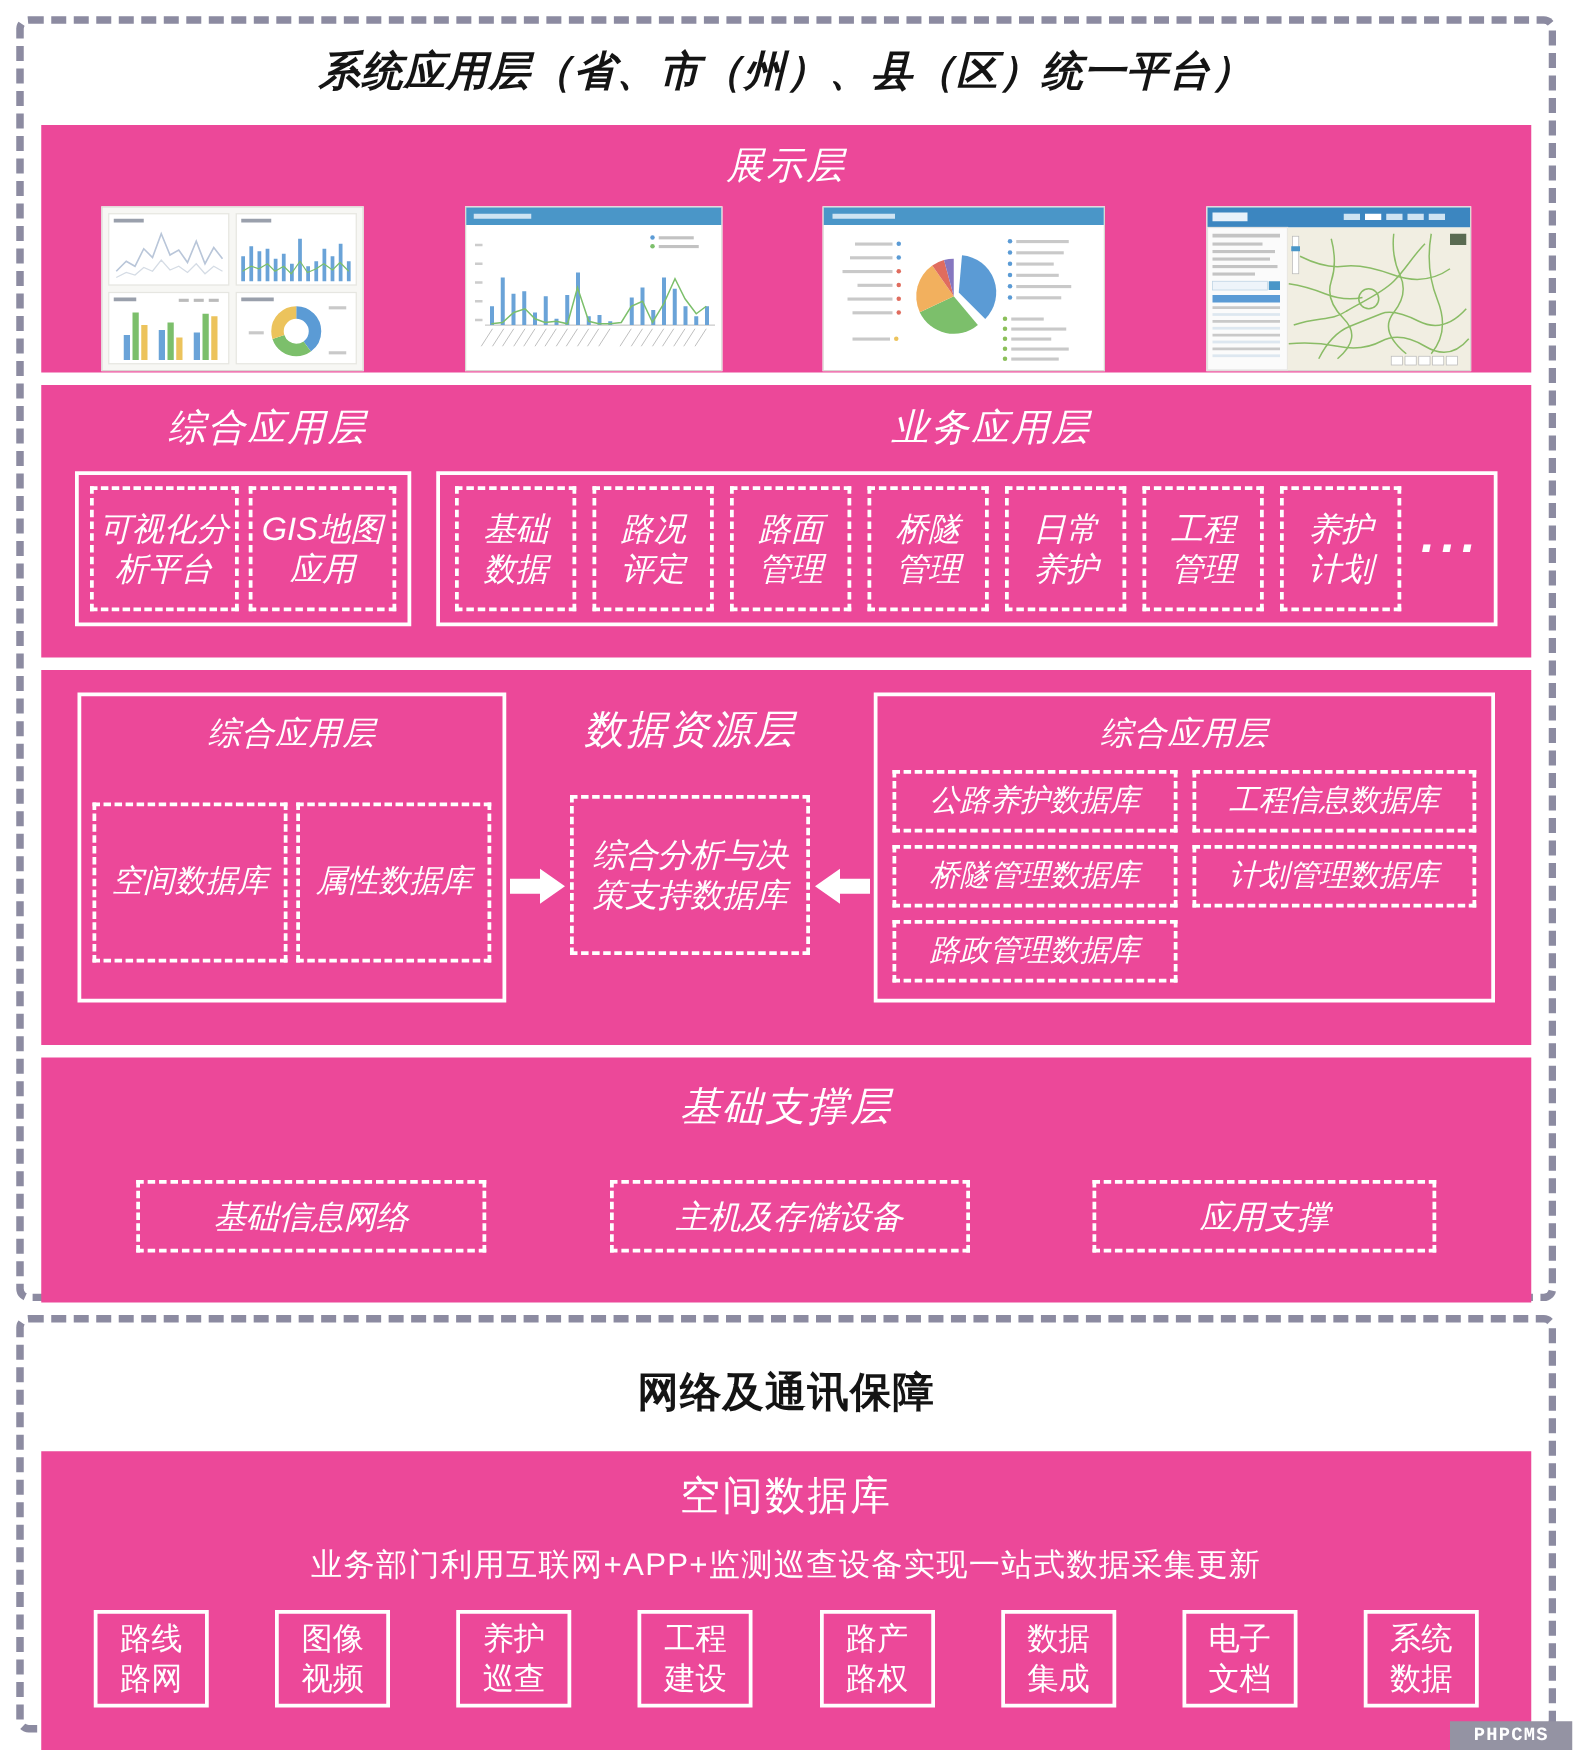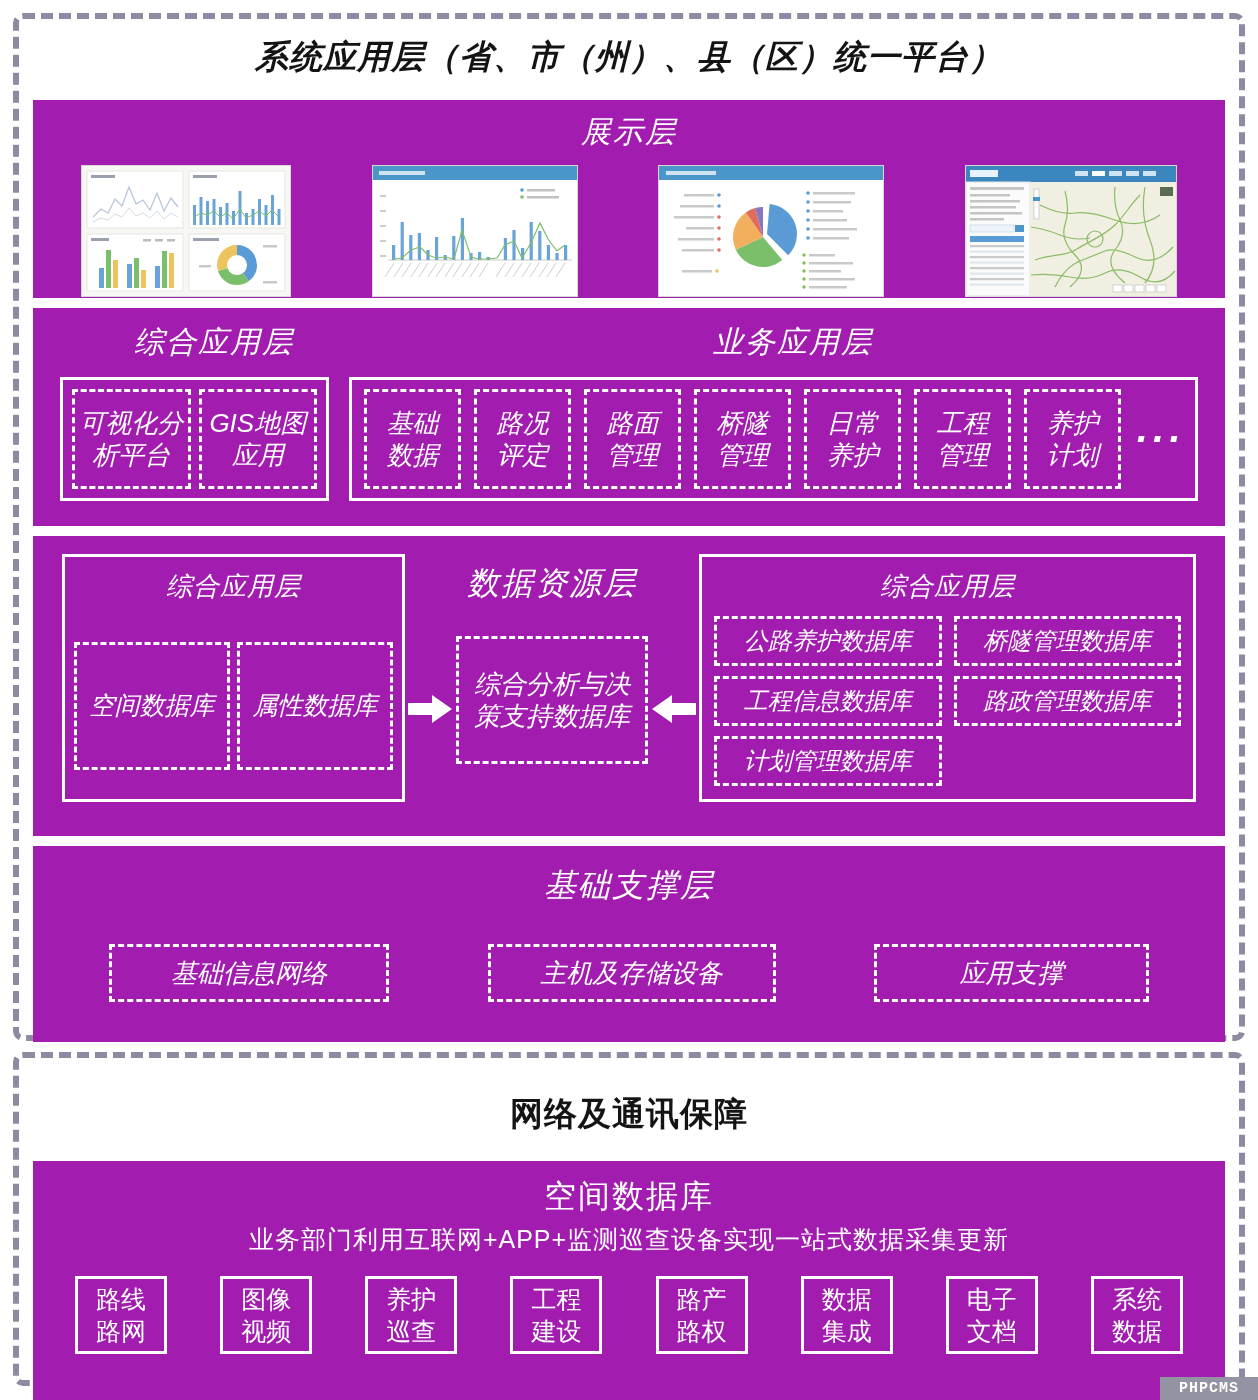--- a/index.html
+++ b/index.html
@@ -16,21 +16,21 @@
   #top-frame   { left:13px; top:13px;   width:1232px; height:1028px; padding:0 14px;font-style:italic; }
   #bottom-frame{ left:13px; top:1052px; width:1232px; height:334px;  padding:0 14px; }
 
   .frame-title {
     text-align:center; font-size:33px; font-weight:bold; color:#141414;
     margin:16px 0 20px; letter-spacing:1px;
   }
   #bottom-frame .frame-title { margin:34px 0 24px; }
 
   .panel {
-    background:#a21caf; box-sizing:border-box; margin-bottom:10px;
+    background:#ec4899; box-sizing:border-box; margin-bottom:10px;
   }
   .panel-title { text-align:center; color:#fff; font-size:30px; letter-spacing:2px; }
 
   
   #display-panel { height:198px; padding-top:12px; }
   .screens { display:flex; justify-content:space-between; padding:0 48px; margin-top:12px; }
   .screen  { height:132px; background:#fff; }
   .screen svg { display:block; height:132px; }
 
   
@@ -76,21 +76,21 @@
   #support-panel .panel-title { font-size:32px; }
   .support-row { display:flex; justify-content:space-between; padding:0 76px; margin-top:36px; }
   .support-row .dashed-box { height:58px; font-size:26px; }
   .support-row .dashed-box:nth-child(1){ width:280px; }
   .support-row .dashed-box:nth-child(2){ width:288px; }
   .support-row .dashed-box:nth-child(3){ width:275px; }
 
   
   #collect-panel { height:245px; padding-top:14px; margin-bottom:0; }
   #collect-panel .panel-title { font-size:32px; }
-  .collect-subtitle { text-align:center; color:#fff; font-size:25px; margin-top:4px; letter-spacing:1px; }
+  .collect-subtitle { text-align:center; color:#fff; font-size:25px; margin-top:16px; letter-spacing:1px; }
   .collect-row { display:flex; justify-content:space-between; padding:0 42px; margin-top:20px; }
   .collect-cell {
     width:92px; height:78px; border:3px solid #fff; box-sizing:border-box; color:#fff;
     display:flex; align-items:center; justify-content:center; text-align:center;
     font-size:25px; line-height:1.3; white-space:pre-line;
   }
 
   
   #watermark {
     position:absolute; right:0; bottom:0; width:98px; height:23px;
@@ -419,24 +419,24 @@
     <div class="arrow-col">
       <svg width="45" height="30" viewBox="0 0 45 30">
         <polygon points="45,9 21,9 21,1 1,15 21,29 21,21 45,21" fill="#ffffff"></polygon>
       </svg>
     </div>
 
     <div class="group-box" id="right-group">
       <div class="group-title">综合应用层</div>
       <div class="right-grid">
         <div class="dashed-box">公路养护数据库</div>
+        <div class="dashed-box">工程信息数据库</div>
         <div class="dashed-box">桥隧管理数据库</div>
-        <div class="dashed-box">工程信息数据库</div>
+        <div class="dashed-box">计划管理数据库</div>
         <div class="dashed-box">路政管理数据库</div>
-        <div class="dashed-box">计划管理数据库</div>
       </div>
     </div>
   </div>
 
   <div class="panel" id="support-panel">
     <div class="panel-title">基础支撑层</div>
     <div class="support-row">
       <div class="dashed-box">基础信息网络</div>
       <div class="dashed-box">主机及存储设备</div>
       <div class="dashed-box">应用支撑</div>

